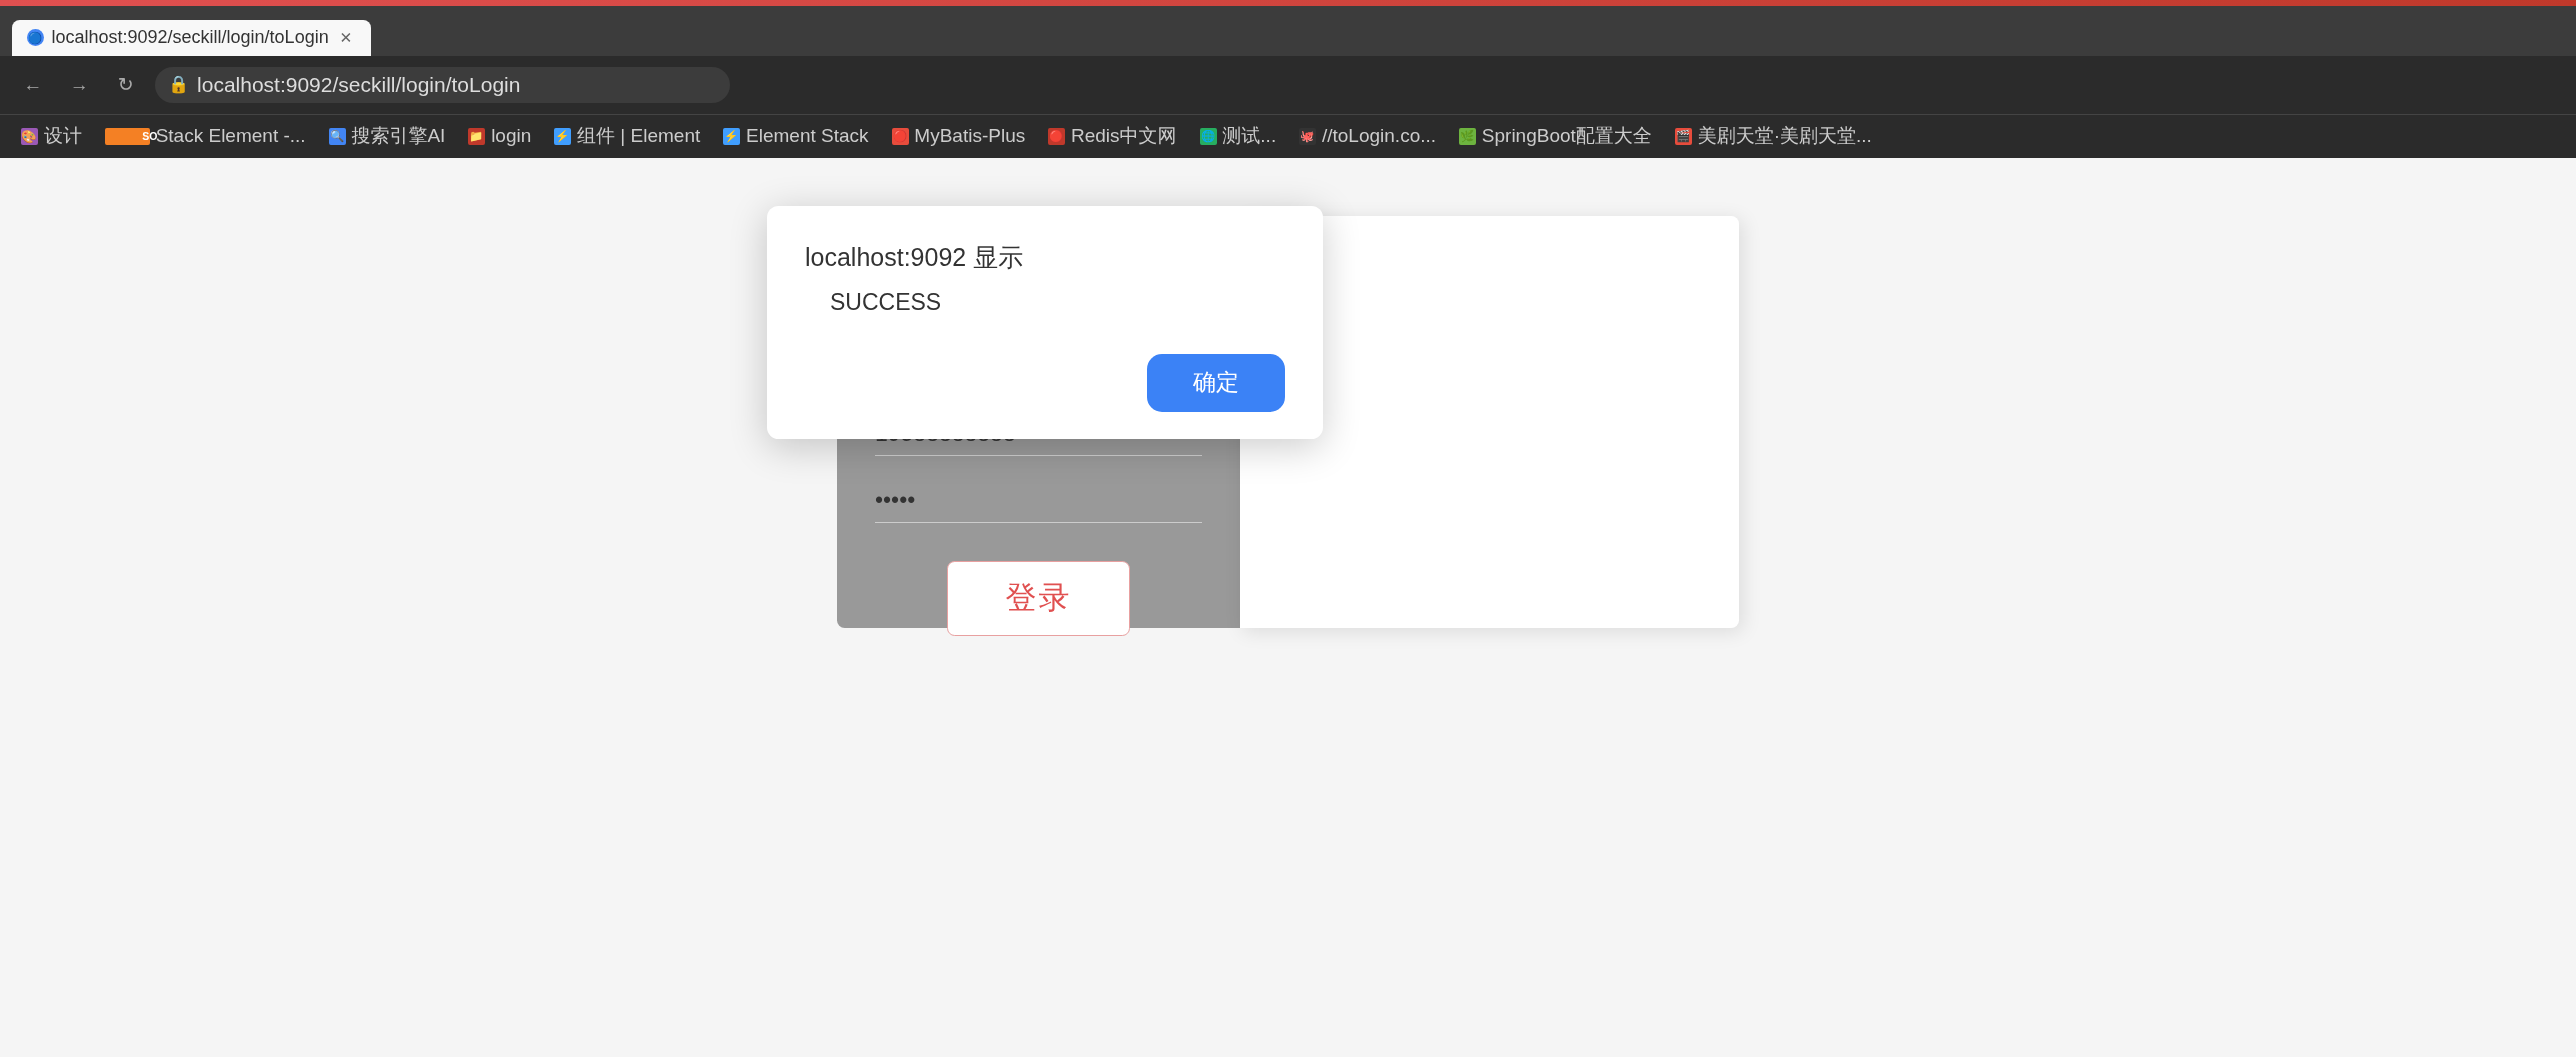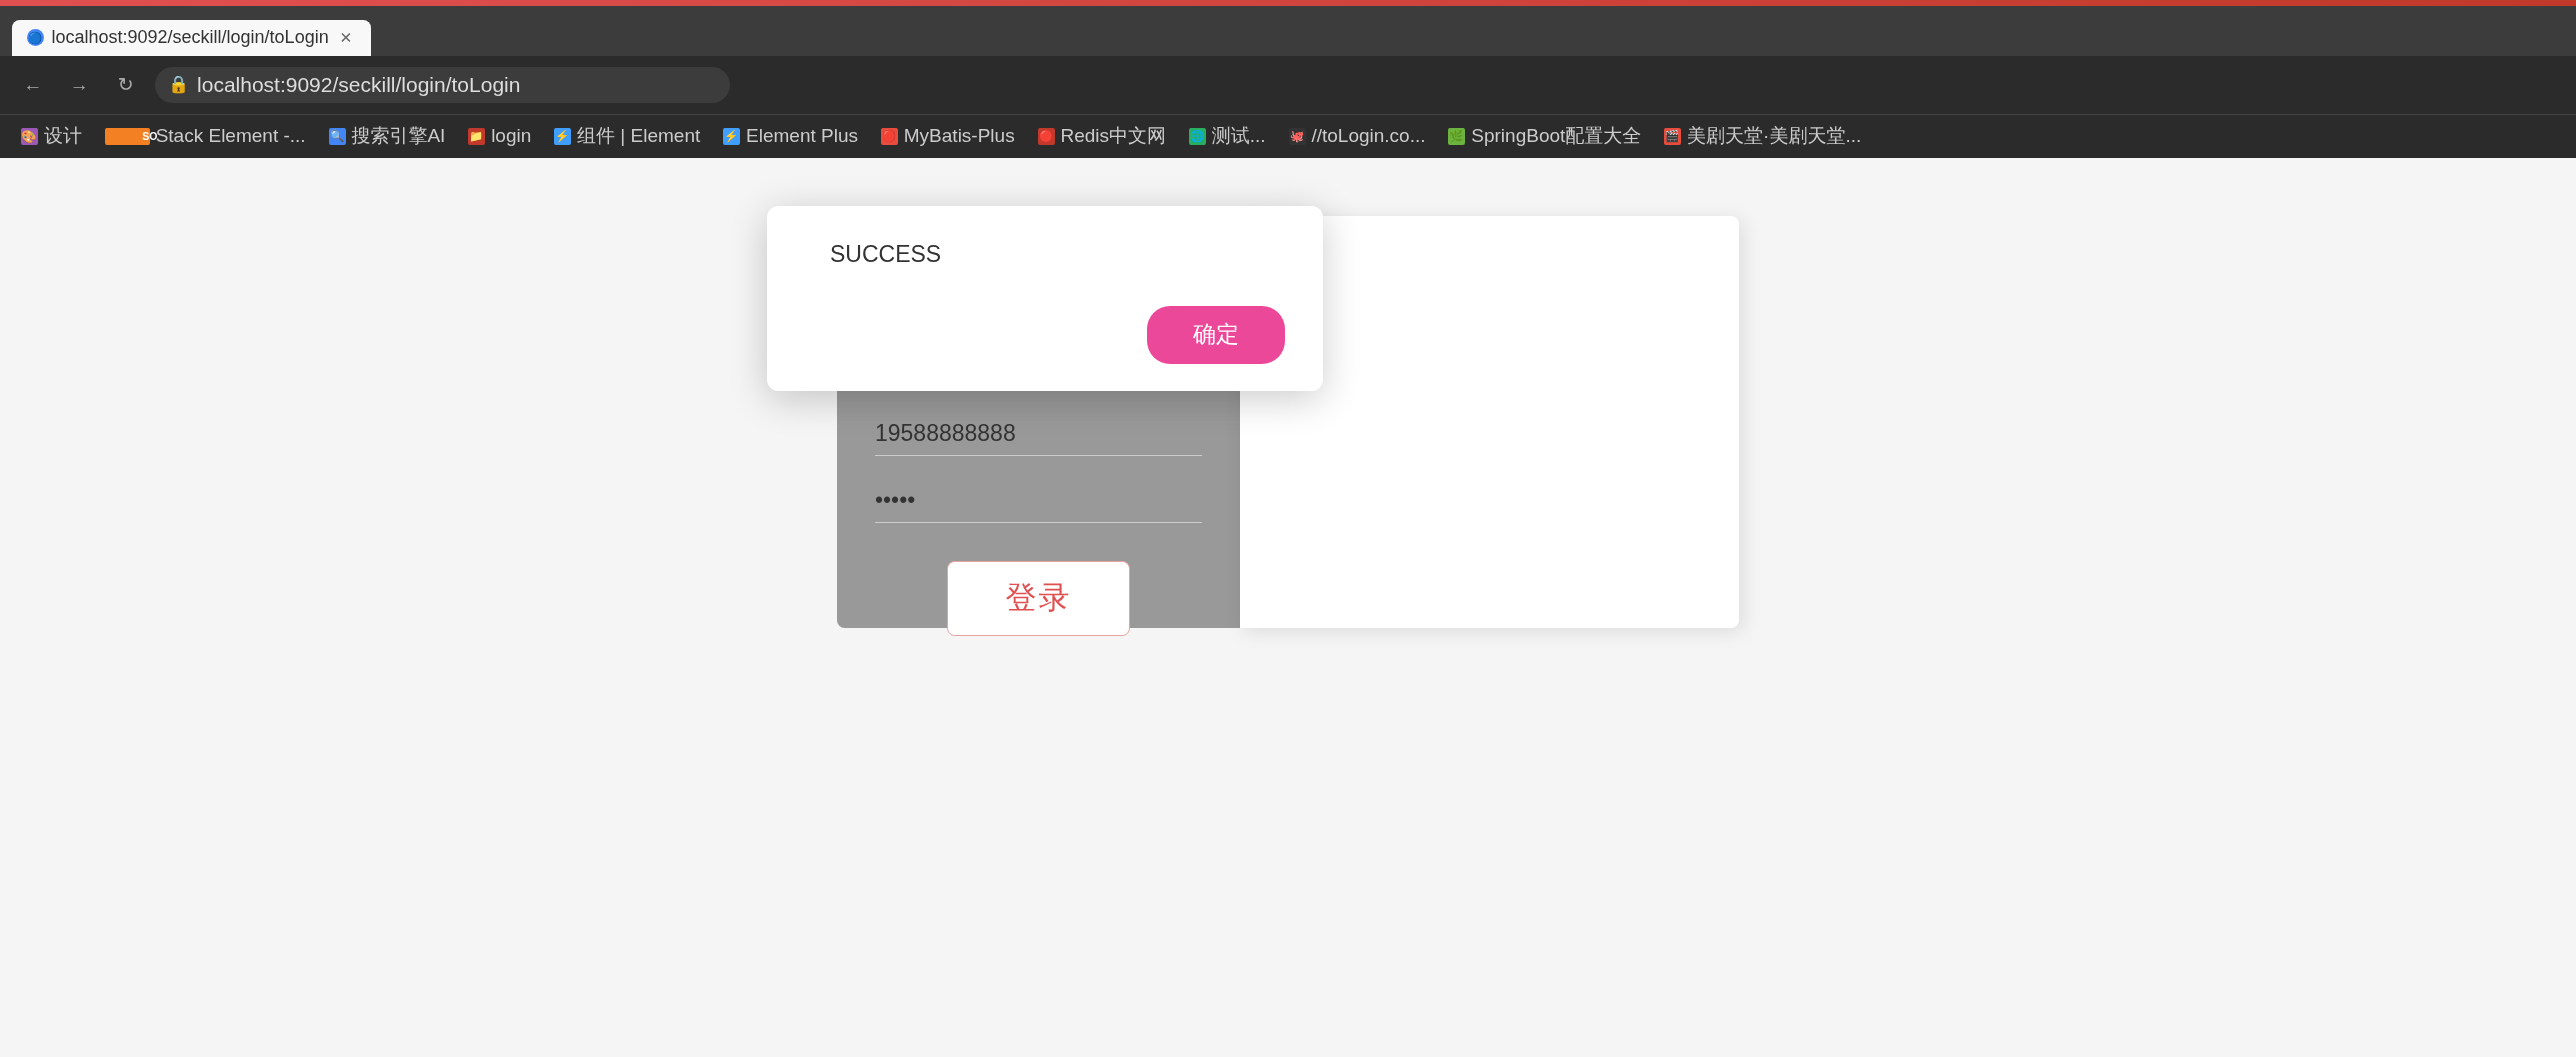--- a/index.html
+++ b/index.html
@@ -248,24 +248,24 @@
       margin-bottom: 38px;
       margin-left: 25px;
     }
 
     .alert-btn-row {
       display: flex;
       justify-content: flex-end;
     }
 
     .alert-confirm-btn {
-      background: #ec4899;
+      background: #3b82f6;
       color: white;
       border: none;
-      border-radius: 23px;
+      border-radius: 15px;
       padding: 13.4px 46px;
       font-size: 23px;
       cursor: pointer;
       font-weight: 500;
     }
 
     
     .top-stripe {
       height: 5.8px;
       background: linear-gradient(90deg, #e05050 0%, #c0392b 100%);
@@ -313,21 +313,21 @@
     <div class="bookmark-item">
       <span class="bookmark-favicon" style="background:#c0392b;color:white;">📁</span>
       <span>login</span>
     </div>
     <div class="bookmark-item">
       <span class="bookmark-favicon" style="background:#409eff;color:white;">⚡</span>
       <span>组件 | Element</span>
     </div>
     <div class="bookmark-item">
       <span class="bookmark-favicon" style="background:#409eff;color:white;">⚡</span>
-      <span>Element Plus</span>
+      <span>Element Stack</span>
     </div>
     <div class="bookmark-item">
       <span class="bookmark-favicon" style="background:#e74c3c;color:white;">🔴</span>
       <span>MyBatis-Plus</span>
     </div>
     <div class="bookmark-item">
       <span class="bookmark-favicon" style="background:#c0392b;color:white;">🔴</span>
       <span>Redis中文网</span>
     </div>
     <div class="bookmark-item">
@@ -345,20 +345,21 @@
     <div class="bookmark-item">
       <span class="bookmark-favicon" style="background:#e74c3c;color:white;">🎬</span>
       <span>美剧天堂·美剧天堂...</span>
     </div>
   </div>
 </div>
 
 <div class="page-content">
 
   <div class="alert-dialog" style="top:48px; left:767px; transform:none;">
+    <div class="alert-source">localhost:9092 显示</div>
     <div class="alert-message">SUCCESS</div>
     <div class="alert-btn-row">
       <button class="alert-confirm-btn">确定</button>
     </div>
   </div>
 
   <div class="login-card-wrapper" style="top:58px;">
 
     <div class="login-card">
       <h2 class="login-title">用 户 登 录 ～ ～</h2>

